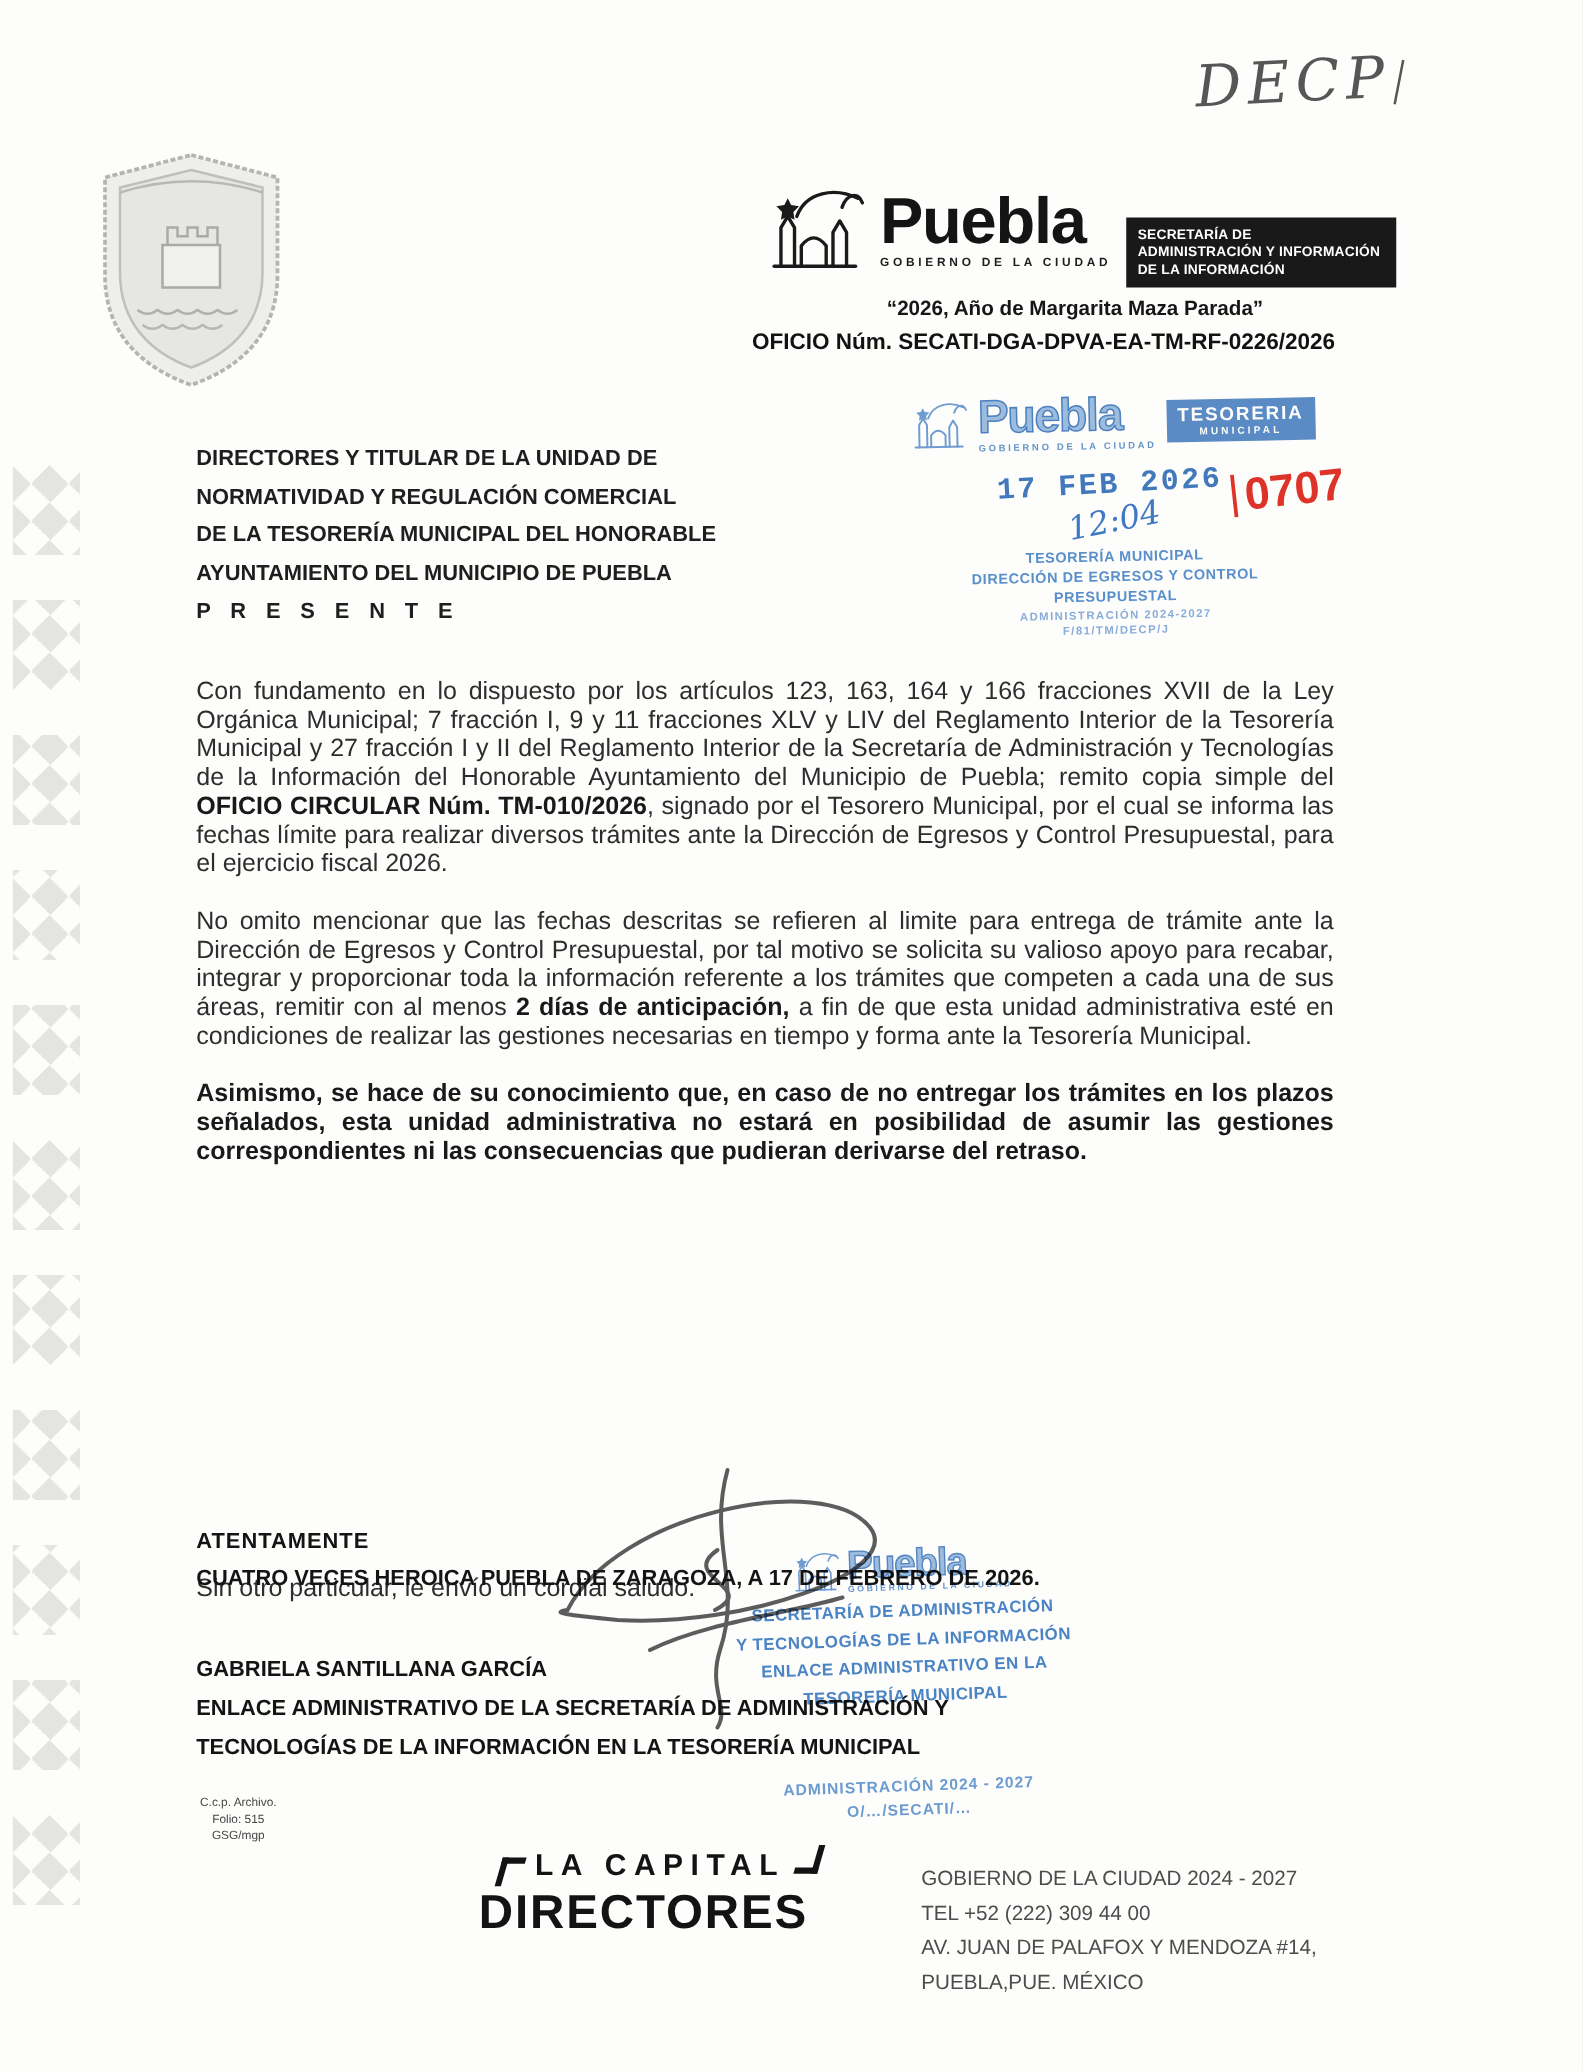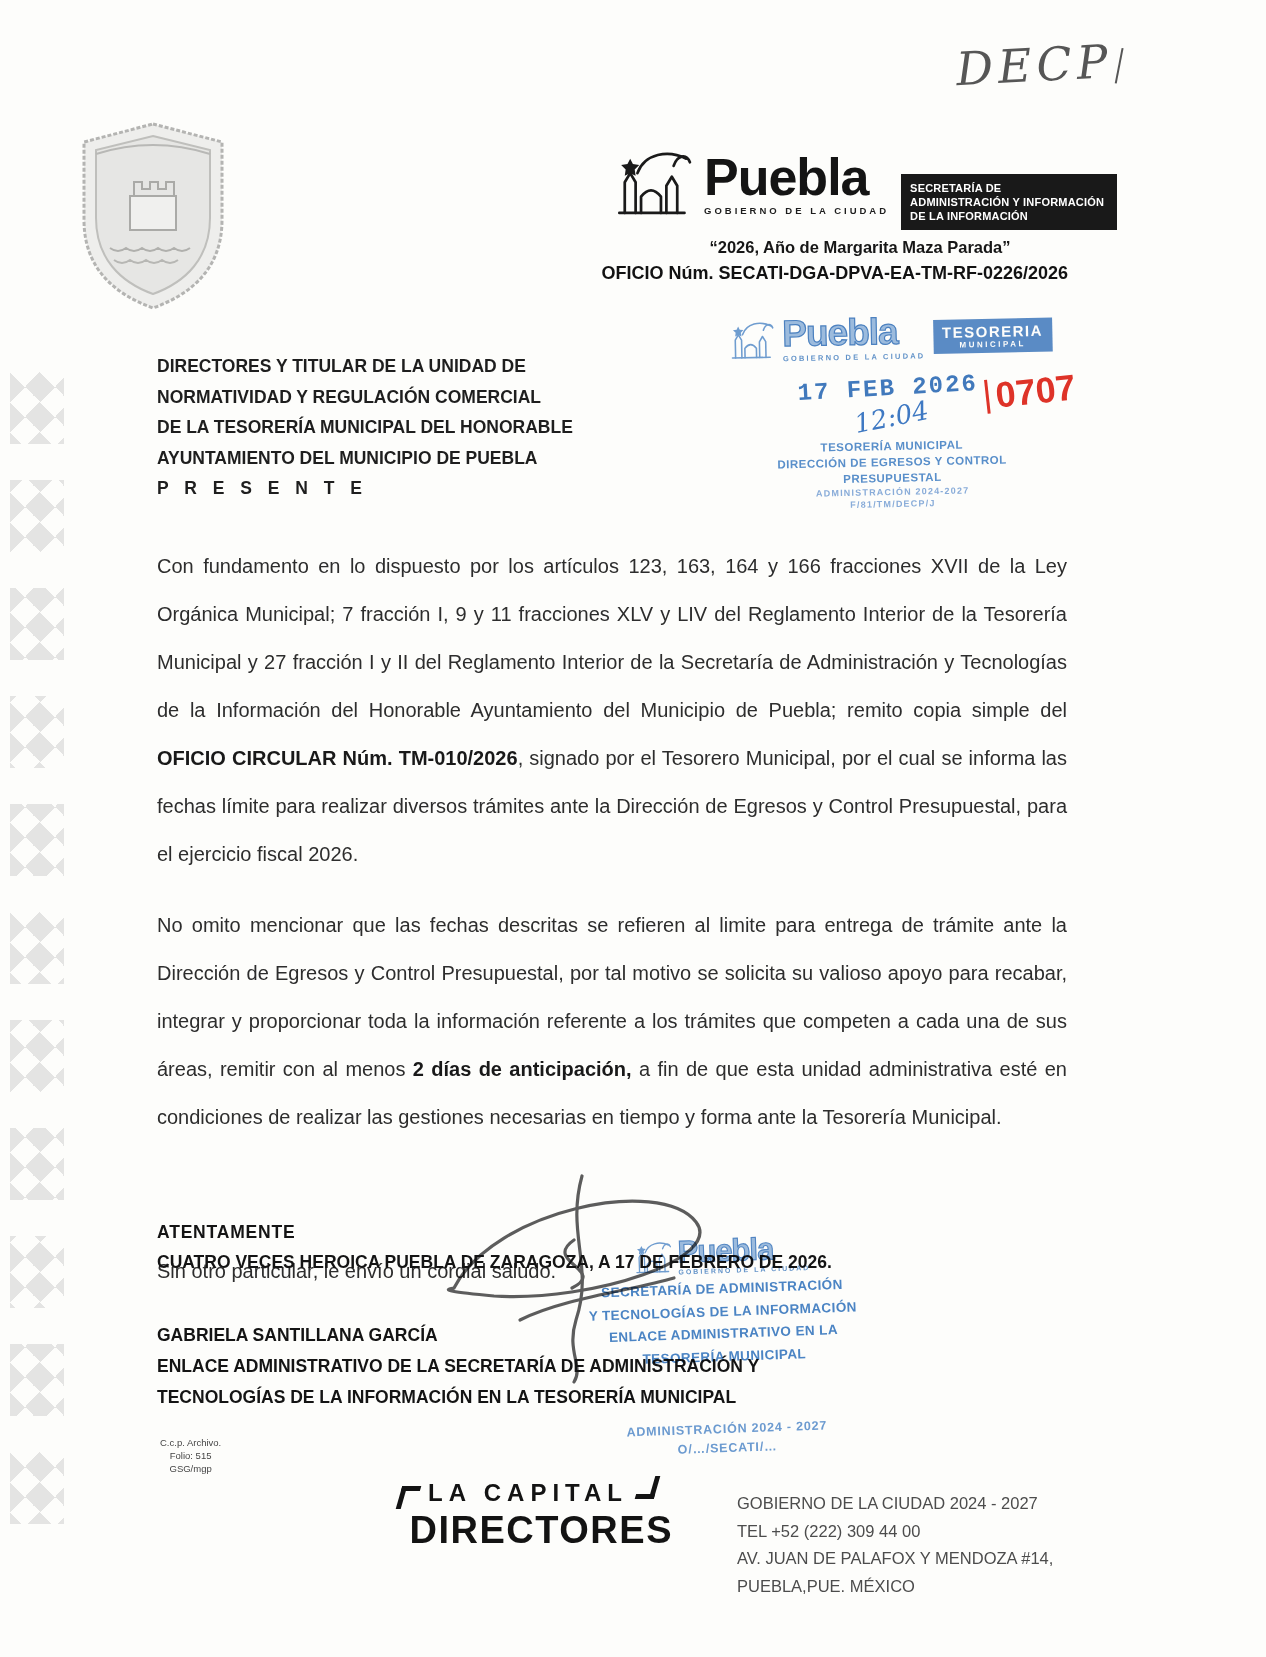--- a/index.html
+++ b/index.html
@@ -52,21 +52,21 @@
            color:rgba(55,115,188,.95);letter-spacing:2px;transform:rotate(-2deg);width:max-content;}
   .s1-time{margin:0 0 0 152px;font-family:"DejaVu Serif",serif;font-style:italic;font-size:26px;
            color:#3f7ac6;transform:rotate(-10deg);width:max-content;}
   .s1-folio{position:absolute;right:4px;top:64px;font-size:36px;font-weight:800;color:#e03328;
             transform:rotate(-5deg);line-height:34px;border-left:3px solid #e03328;padding-left:7px;}
   .s1-office{margin-top:6px;text-align:center;}
   .s1-office .ol{font-size:11.5px;font-weight:700;letter-spacing:.5px;line-height:16px;color:#5a90ce;}
   .s1-office .os{font-size:9px;font-weight:700;letter-spacing:1.2px;line-height:12px;color:#8aaedd;}
 
   
-  .body-text{left:157px;top:542px;width:910px;text-align:justify;font-size:20px;line-height:48px;color:#2d2d2d;}
+  .body-text{left:157px;top:542px;width:910px;text-align:justify;font-size:20px;line-height:23px;color:#2d2d2d;}
   .body-text p{margin:0 0 23px;}
   .b{font-weight:700;color:#191919;}
   .p3{font-weight:700;color:#191919;}
   .p4{left:157px;top:1260px;font-size:20px;color:#2d2d2d;}
 
   
   .closing{left:157px;top:1222px;width:910px;text-align:left;color:#141414;}
   .atent{font-size:17.5px;font-weight:700;letter-spacing:.8px;}
   .pdate{font-size:17.5px;font-weight:700;margin-top:9px;}
   .sname{font-size:17.5px;font-weight:700;margin-top:52px;}
@@ -82,21 +82,21 @@
   .s2-brand{font-size:31px;font-weight:800;line-height:30px;color:rgba(77,134,201,.55);
             -webkit-text-stroke:1.1px rgba(62,120,190,.85);letter-spacing:-1px;}
   .s2-brandsub{font-size:7px;font-weight:700;letter-spacing:2px;color:#6495cd;margin-top:1px;}
   .s2-lines{margin-top:4px;}
   .s2-lines div{font-size:13.5px;font-weight:700;letter-spacing:.4px;line-height:22.5px;color:#4b85c7;}
   .s2-admin{margin-top:52px;}
   .s2-admin div{font-size:12.5px;font-weight:700;letter-spacing:.8px;line-height:19px;color:#6d9cd4;}
 
   
   .ccp{left:160px;top:1436px;font-size:9.5px;line-height:13px;color:#454545;text-align:center;}
-  .capital{left:383px;top:1476px;width:290px;text-align:right;color:#131313;}
+  .capital{left:383px;top:1476px;width:290px;text-align:left;color:#131313;}
   .cap1{display:flex;align-items:center;justify-content:center;gap:10px;font-size:24px;font-weight:700;letter-spacing:6px;}
   .hk{width:14px;height:18px;display:inline-block;}
   .hk-l{border-left:5px solid #131313;border-top:5px solid #131313;transform:skewX(-16deg);margin-top:10px;}
   .hk-r{border-right:5px solid #131313;border-bottom:5px solid #131313;transform:skewX(-16deg);margin-bottom:10px;}
   .cap2{font-size:38px;font-weight:800;letter-spacing:1.5px;}
   .contact{left:737px;top:1490px;font-size:16.5px;line-height:27.5px;color:#4c4c4c;}
 </style>
 </head>
 <body>
 
@@ -180,20 +180,21 @@
       <div class="ol">DIRECCIÓN DE EGRESOS Y CONTROL</div>
       <div class="ol">PRESUPUESTAL</div>
       <div class="os">ADMINISTRACIÓN 2024-2027</div>
       <div class="os">F/81/TM/DECP/J</div>
     </div>
   </div>
 
   <div class="abs body-text">
     <p><span>Con fundamento en lo dispuesto por los artículos 123, 163, 164 y 166 fracciones XVII de la Ley Orgánica Municipal; 7 fracción I, 9 y 11 fracciones XLV y LIV del Reglamento Interior de la Tesorería Municipal y 27 fracción I y II del Reglamento Interior de la Secretaría de Administración y Tecnologías de la Información del Honorable Ayuntamiento del Municipio de Puebla; remito copia simple del </span><span class="b">OFICIO CIRCULAR Núm. TM-010/2026</span><span>, signado por el Tesorero Municipal, por el cual se informa las fechas límite para realizar diversos trámites ante la Dirección de Egresos y Control Presupuestal, para el ejercicio fiscal 2026.</span></p>
     <p><span>No omito mencionar que las fechas descritas se refieren al limite para entrega de trámite ante la Dirección de Egresos y Control Presupuestal, por tal motivo se solicita su valioso apoyo para recabar, integrar y proporcionar toda la información referente a los trámites que competen a cada una de sus áreas, remitir con al menos </span><span class="b">2 días de anticipación,</span><span> a fin de que esta unidad administrativa esté en condiciones de realizar las gestiones necesarias en tiempo y forma ante la Tesorería Municipal.</span></p>
+    <p class="p3">Asimismo, se hace de su conocimiento que, en caso de no entregar los trámites en los plazos señalados, esta unidad administrativa no estará en posibilidad de asumir las gestiones correspondientes ni las consecuencias que pudieran derivarse del retraso.</p>
   </div>
   <div class="abs p4">Sin otro particular, le envío un cordial saludo.</div>
 
   <svg class="abs sig" width="330" height="215" viewBox="0 0 330 215">
     <g fill="none" stroke="#3a3a3a" stroke-width="3.2" stroke-linecap="round" opacity=".82">
       <path d="M 30 118 C 70 40 236 6 272 52 C 300 88 170 132 70 126 C 28 122 16 120 30 118"></path>
       <path d="M 158 6 C 142 64 170 96 152 150 C 142 182 160 196 150 212"></path>
       <path d="M 150 70 C 118 92 184 100 148 118"></path>
       <path d="M 96 150 C 140 128 210 120 250 108"></path>
     </g>

